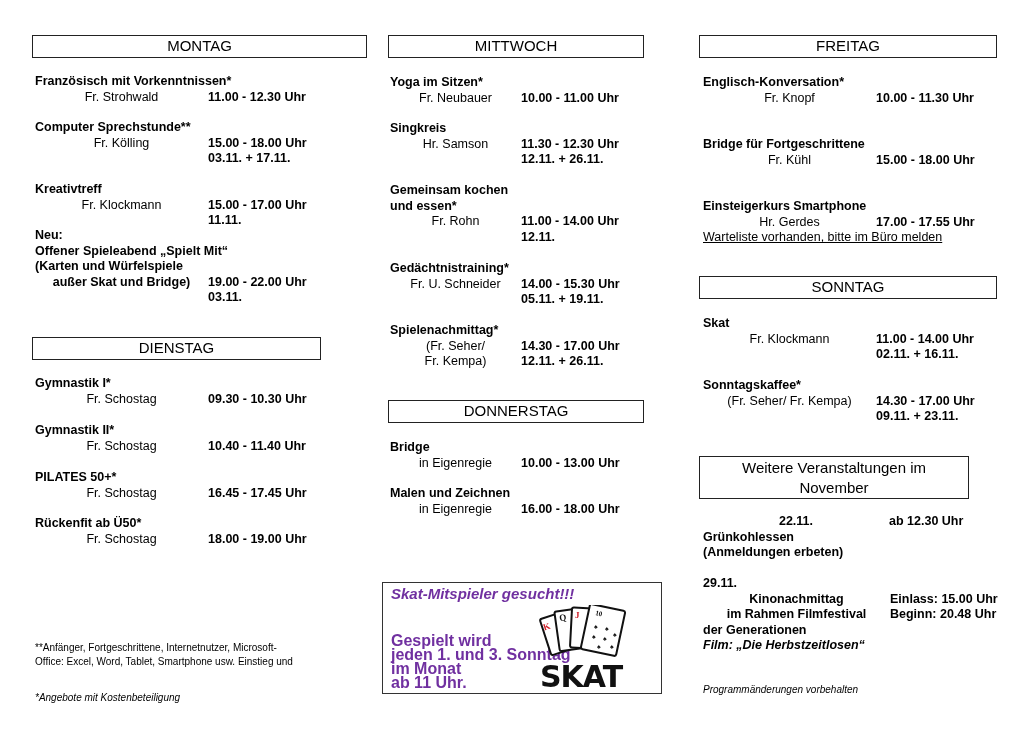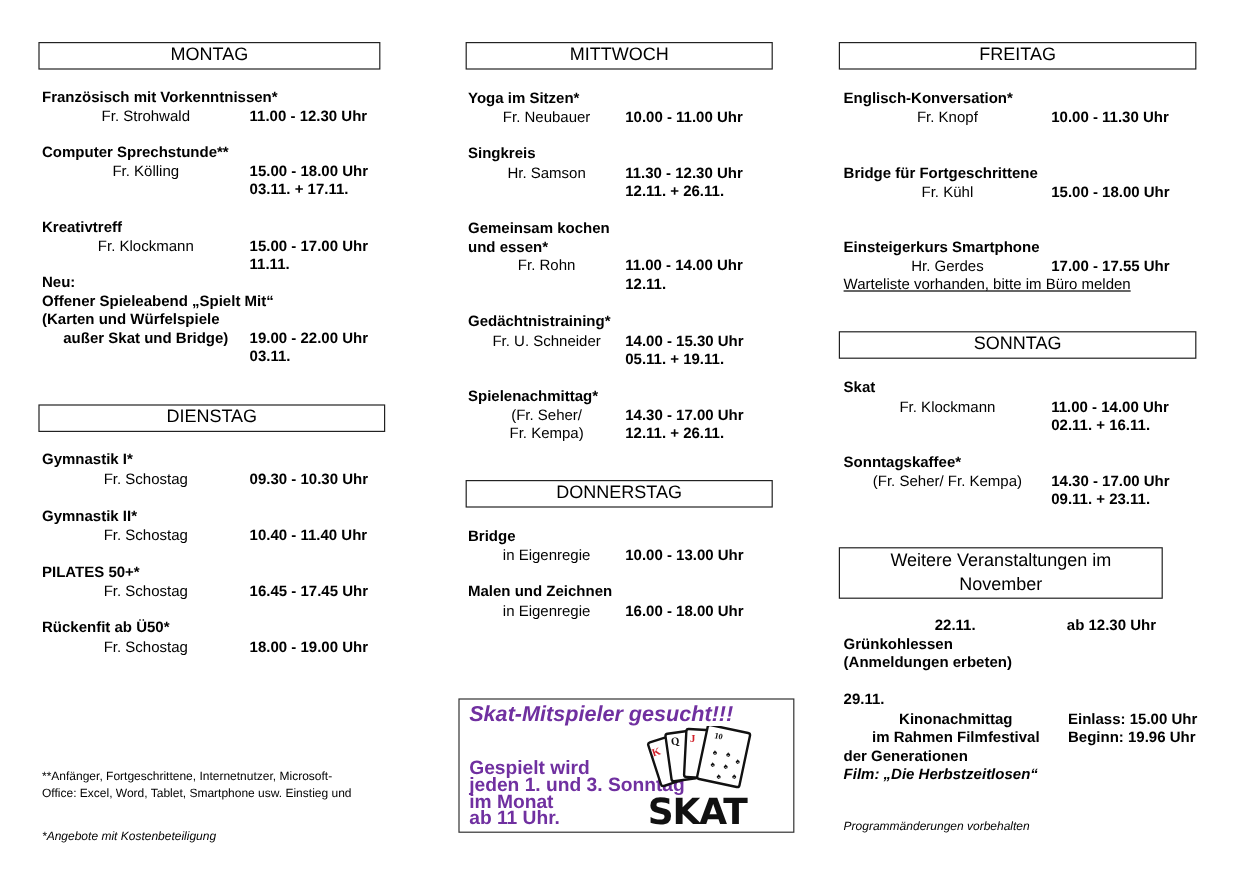--- a/index.html
+++ b/index.html
@@ -14,21 +14,21 @@
   .it { font-style:italic; }
   .ul { text-decoration:underline; }
   .note { position:absolute; font-size:10px; line-height:13.5px; }
   .skatbox { position:absolute; left:382px; top:582px; width:280px; height:112px;
              border:1.5px solid #333; box-sizing:border-box; background:#fff; }
   .purple { color:#7030A0; }
 </style>
 </head>
 <body>
 
-<div class="hdr" style="left:32px;top:35px;width:285px;">MONTAG</div>
+<div class="hdr" style="left:32px;top:35px;width:335px;">MONTAG</div>
 
 <div class="blk" style="left:35px;top:74px;width:290px;">
   <div class="b">Französisch mit Vorkenntnissen*</div>
   <div class="row">
       <span class="l" style="width:173px">Fr. Strohwald</span>
       <span class="b">11.00 - 12.30 Uhr</span>
     </div>
 </div>
 
 <div class="blk" style="left:35px;top:120px;width:290px;">
@@ -172,21 +172,21 @@
 </div>
 <div class="blk" style="left:390px;top:486px;width:260px;">
   <div class="b">Malen und Zeichnen</div>
   <div class="row">
       <span class="l" style="width:131px">in Eigenregie</span>
       <span class="b">16.00 - 18.00 Uhr</span>
     </div>
 </div>
 
 <div class="skatbox">
-  <div class="purple b it" style="position:absolute;left:8px;top:2px;font-size:18px;">Skat-Mitspieler gesucht!!!</div>
+  <div class="purple b it" style="position:absolute;left:8px;top:2px;font-size:15px;">Skat-Mitspieler gesucht!!!</div>
   <div class="purple b" style="position:absolute;left:8px;top:51px;font-size:16px;line-height:14px;">
     <div>Gespielt wird</div>
     <div>jeden 1. und 3. Sonntag</div>
     <div>im Monat</div>
     <div>ab 11 Uhr.</div>
   </div>
   <svg style="position:absolute;left:148px;top:22px;" width="100" height="84" viewBox="0 0 100 84">
     <g stroke="#111" stroke-width="2" fill="#fff">
       <rect x="14" y="10" width="22" height="38" rx="2" transform="rotate(-18 25 29)"></rect>
       <rect x="26" y="5" width="22" height="40" rx="2" transform="rotate(-8 37 25)"></rect>
@@ -275,19 +275,19 @@
 </div>
 
 <div class="blk b" style="left:703px;top:576px;width:310px;">
   <div>29.11.</div>
   <div class="row">
       <span class="l" style="width:187px">Kinonachmittag</span>
       <span>Einlass: 15.00 Uhr</span>
     </div>
   <div class="row">
       <span class="l" style="width:187px">im Rahmen Filmfestival</span>
-      <span>Beginn: 19.96 Uhr</span>
+      <span>Beginn: 20.48 Uhr</span>
     </div>
   <div>der Generationen</div>
   <div class="it">Film: „Die Herbstzeitlosen“</div>
 </div>
 
 <div class="note it" style="left:703px;top:683px;">Programmänderungen vorbehalten</div>
 
 </body></html>

